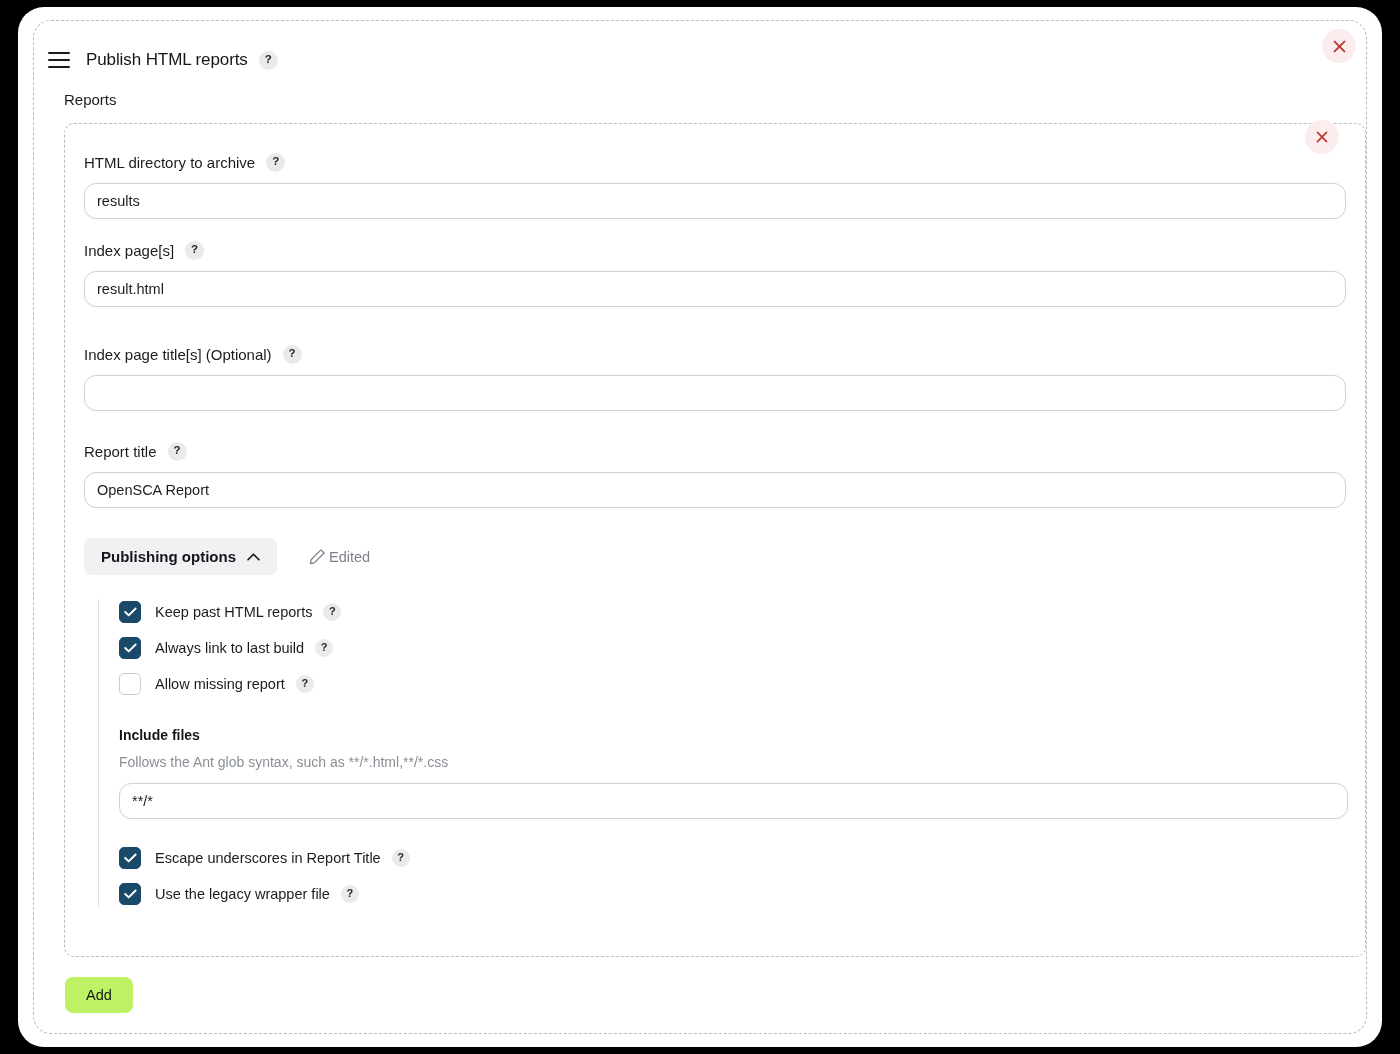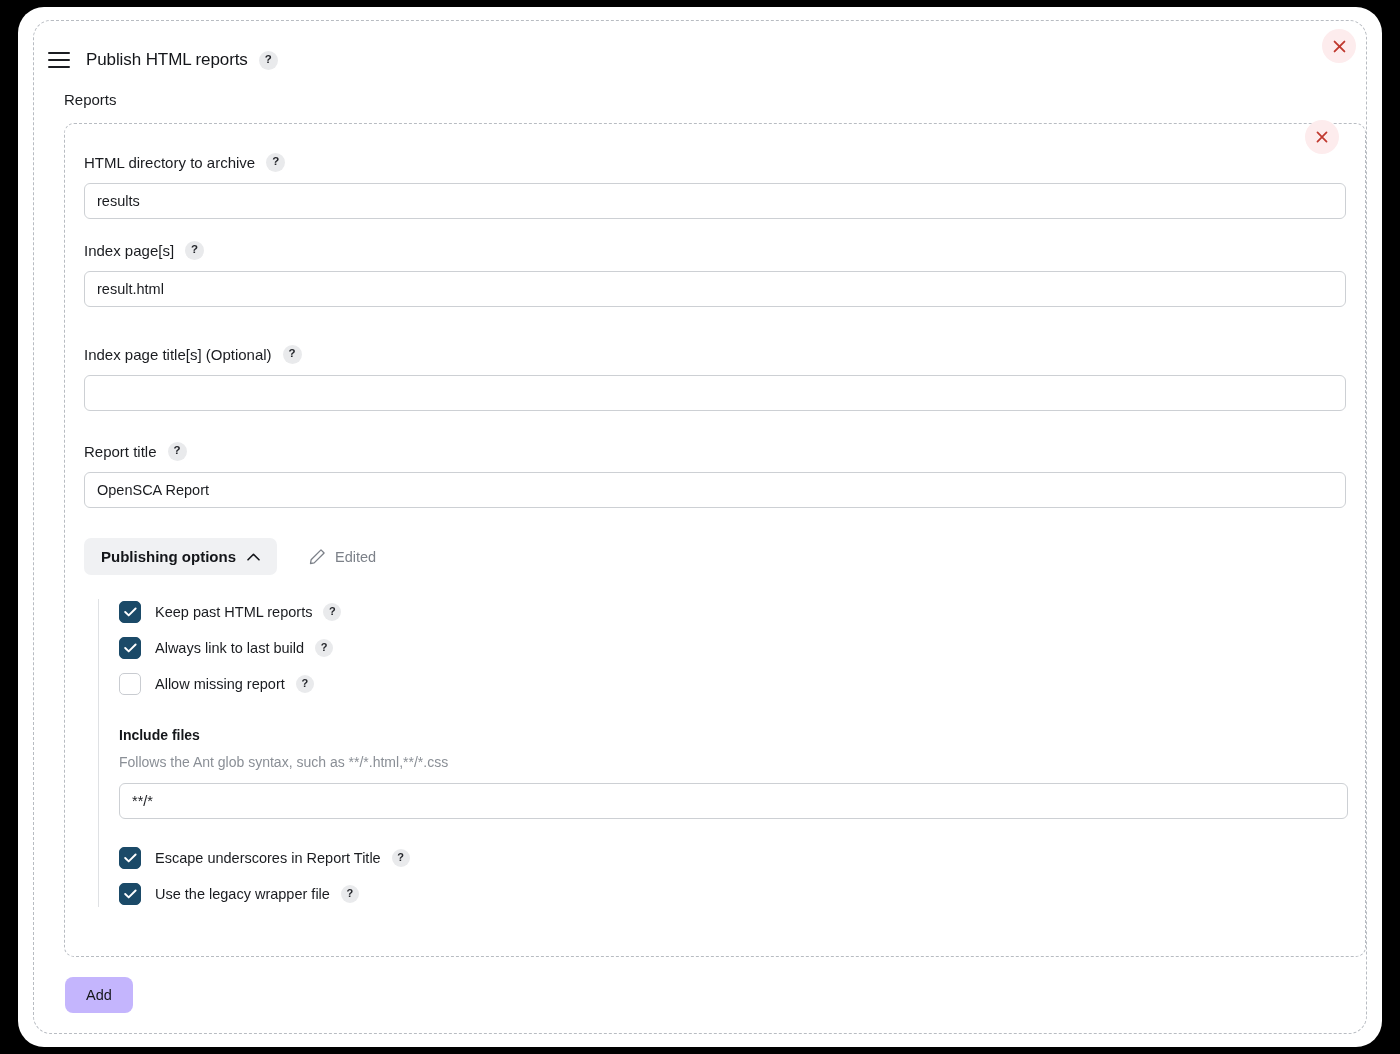--- a/index.html
+++ b/index.html
@@ -107,21 +107,21 @@
     font-size: 15px;
     color: #1a1c20;
     margin-bottom: 11px;
   }
 
   .text-input {
     display: block;
     width: 100%;
     height: 36px;
     border: 1px solid #cdd0d4;
-    border-radius: 6px;
+    border-radius: 12px;
     background: #ffffff;
     font-family: "Liberation Sans", sans-serif;
     font-size: 14.5px;
     color: #1a1c20;
     padding: 8px 12px;
     outline: none;
   }
   .text-input::placeholder { color: #9aa0a6; }
 
   .field-block { position: absolute; left: 66px; width: 1262px; }
@@ -144,21 +144,21 @@
     font-family: "Liberation Sans", sans-serif;
     font-size: 15px;
     font-weight: bold;
     color: #14161a;
     cursor: pointer;
   }
   .chev { display: block; }
   .edited-group {
     display: flex;
     align-items: flex-end;
-    gap: 9px;
+    gap: 3px;
     margin-left: 32px;
     color: #7c8189;
     font-size: 14.5px;
   }
 
   
   .options-panel {
     position: absolute;
     left: 80px; top: 592px;
     width: 1248px;
@@ -202,21 +202,21 @@
     margin-bottom: 13px;
   }
   .include-input-wrap { width: 1229px; }
 
   .tail-checks { margin-top: 26px; }
 
   
   .add-button {
     position: absolute;
     left: 47px; top: 970px;
-    background: #c4b5fd;
+    background: #bef264;
     border: none;
     border-radius: 8px;
     padding: 10px 21px;
     font-family: "Liberation Sans", sans-serif;
     font-size: 14.5px;
     color: #14161a;
     cursor: pointer;
   }
 </style>
 </head>

